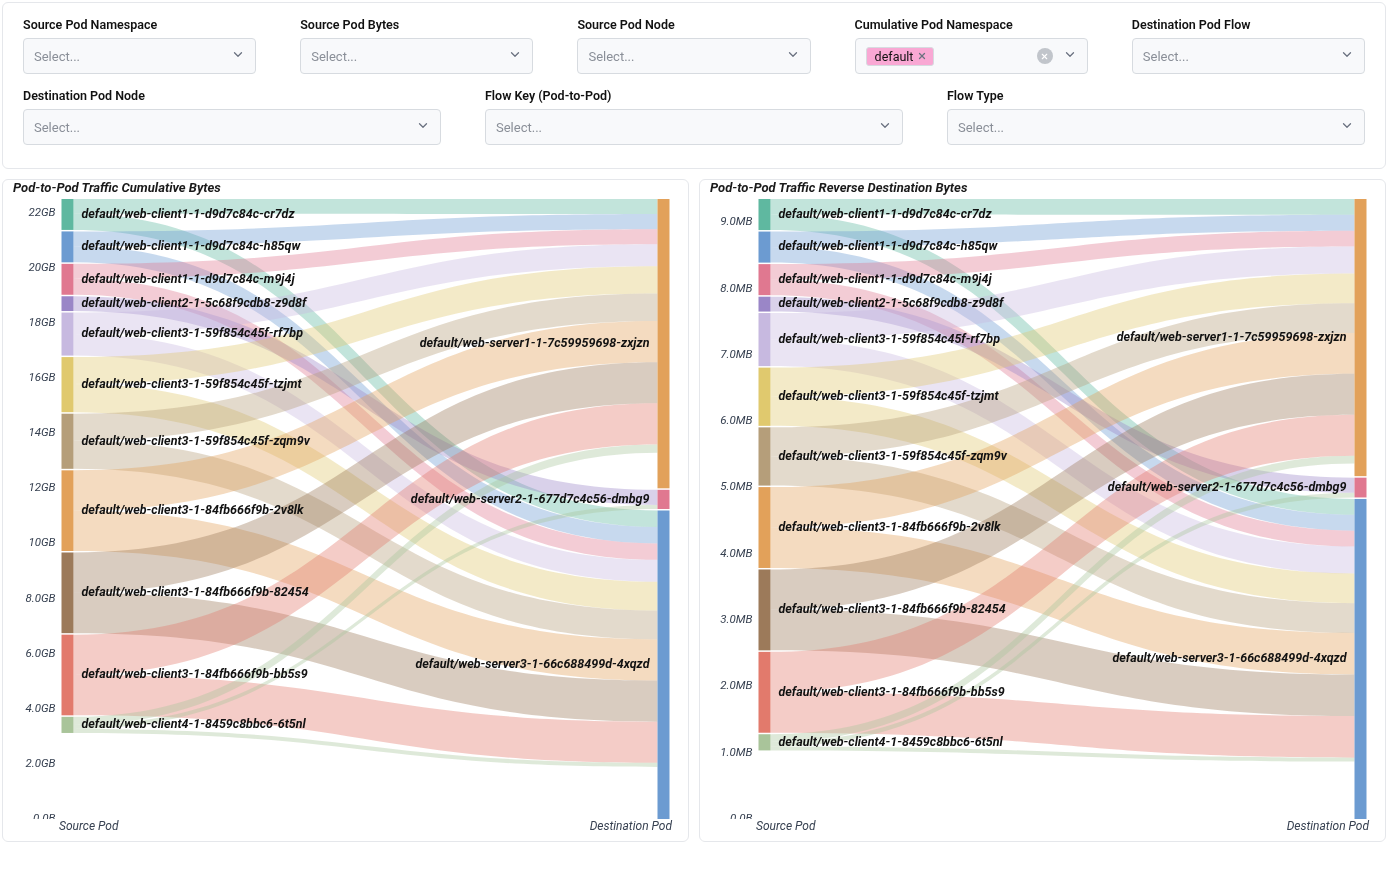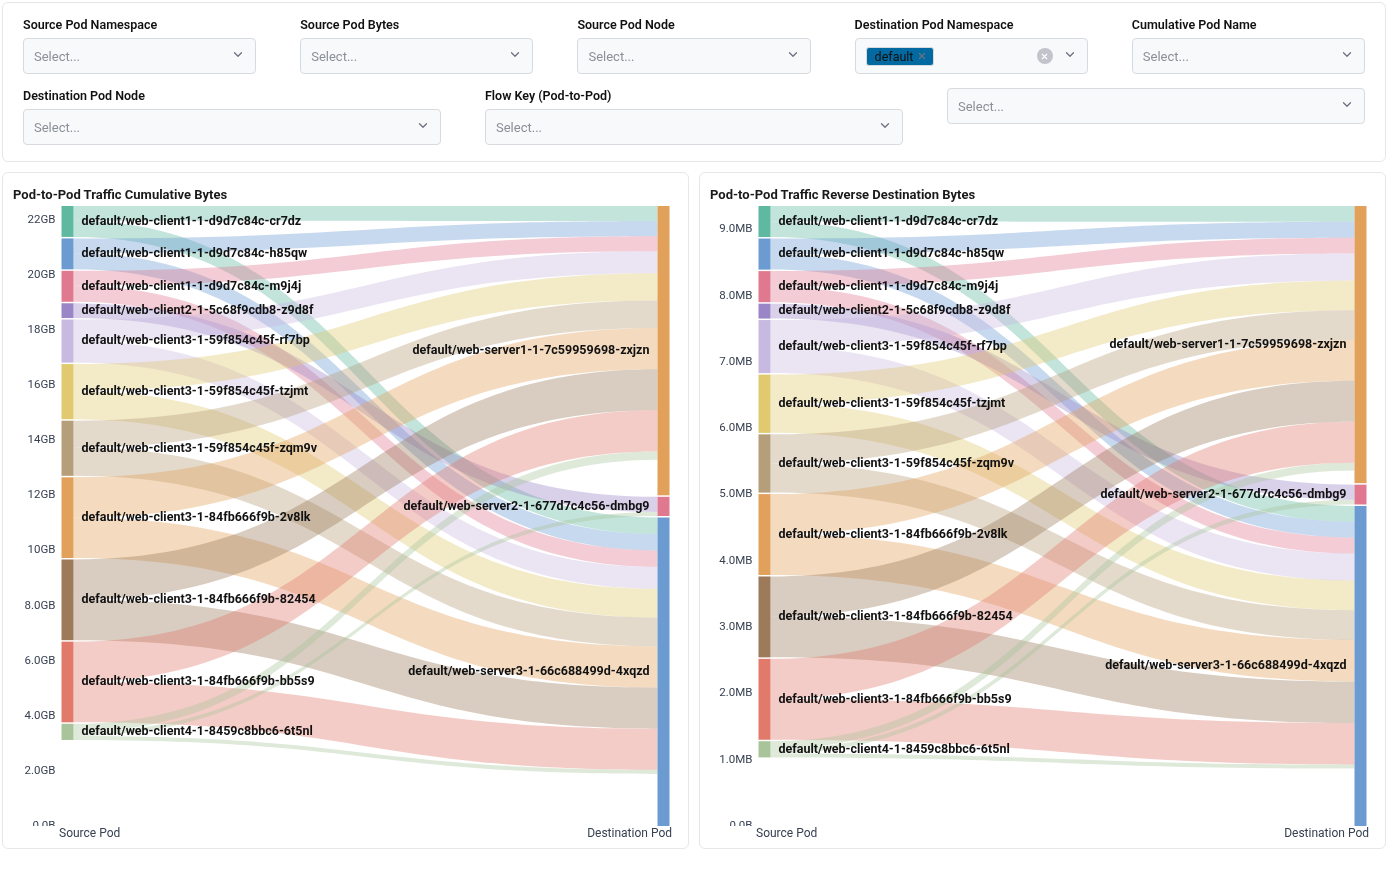--- a/index.html
+++ b/index.html
@@ -15,21 +15,21 @@
     border: 1px solid #e5e7eb;
     border-radius: 6px;
     margin: 2px 2px 10px 2px;
     padding: 14px 20px 16px 20px;
   }
   .filter-row {
     display: flex;
     gap: 44px;
     margin-bottom: 14px;
   }
-  .filter-row:last-child { margin-bottom: 0; }
+  .filter-row:last-child { margin-bottom: 7px; align-items: flex-end; }
   .filter-item { flex: 1; min-width: 0; }
   .filter-label {
     font-size: 12.5px;
     font-weight: 600;
     color: #111;
     margin-bottom: 6px;
   }
   .select {
     position: relative;
     border: 1px solid #d7dbe0;
@@ -46,21 +46,21 @@
     position: absolute;
     right: 10px;
     top: 50%;
     transform: translateY(-50%);
     pointer-events: none;
   }
   .chip {
     display: inline-flex;
     align-items: flex-end;
     gap: 4px;
-    background: #0369a1;
+    background: #f9a8d4;
     border: 1px solid #d7dbe0;
     border-radius: 3px;
     padding: 1px 6px 1px 8px;
     color: #111;
     font-size: 12.5px;
   }
   .chip-x {
     font-size: 11px;
     color: #6b7280;
     cursor: pointer;
@@ -80,22 +80,23 @@
 
   .panels {
     display: flex;
     gap: 10px;
     padding: 0 2px;
   }
   .panel {
     flex: 1;
     border: 1px solid #e5e7eb;
     border-radius: 6px;
-    padding: 14px 10px 4px 10px;
+    padding: 0 10px 4px 10px;
     min-width: 0;
+    font-style: italic;
   }
   .panel-title {
     font-size: 13px;
     font-weight: 700;
     margin-bottom: 4px;
   }
   .chart-wrap {
     position: relative;
   }
   .chart-svg { display: block; width: 100%; }
@@ -147,42 +148,42 @@
       <div class="filter-item">
         <div class="filter-label">Source Pod Node</div>
         <div class="select">
           <span>Select...</span>
           <span class="chevron"><svg width="14" height="14" viewBox="0 0 24 24" fill="none" stroke="#6b7280" stroke-width="2.2" stroke-linecap="round" stroke-linejoin="round">
               <polyline points="6 9 12 15 18 9"></polyline>
             </svg></span>
         </div>
       </div>
       <div class="filter-item">
-        <div class="filter-label">Destination Pod Namespace</div>
+        <div class="filter-label">Cumulative Pod Namespace</div>
         <div class="select">
           <span class="chip">
             <span>default</span>
             <span class="chip-x"><svg width="10" height="10" viewBox="0 0 24 24" fill="none" stroke="#6b7280" stroke-width="3" stroke-linecap="round">
                 <line x1="6" y1="6" x2="18" y2="18"></line>
                 <line x1="18" y1="6" x2="6" y2="18"></line>
               </svg></span>
           </span>
           <span class="clear-circle">
             <svg width="9" height="9" viewBox="0 0 24 24" fill="none" stroke="#fff" stroke-width="3" stroke-linecap="round">
               <line x1="6" y1="6" x2="18" y2="18"></line>
               <line x1="18" y1="6" x2="6" y2="18"></line>
             </svg>
           </span>
           <span class="chevron"><svg width="14" height="14" viewBox="0 0 24 24" fill="none" stroke="#6b7280" stroke-width="2.2" stroke-linecap="round" stroke-linejoin="round">
               <polyline points="6 9 12 15 18 9"></polyline>
             </svg></span>
         </div>
       </div>
       <div class="filter-item">
-        <div class="filter-label">Cumulative Pod Name</div>
+        <div class="filter-label">Destination Pod Flow</div>
         <div class="select">
           <span>Select...</span>
           <span class="chevron"><svg width="14" height="14" viewBox="0 0 24 24" fill="none" stroke="#6b7280" stroke-width="2.2" stroke-linecap="round" stroke-linejoin="round">
               <polyline points="6 9 12 15 18 9"></polyline>
             </svg></span>
         </div>
       </div>
     </div>
   <div class="filter-row" id="filter-row-2">
       <div class="filter-item">
@@ -197,20 +198,21 @@
       <div class="filter-item">
         <div class="filter-label">Flow Key (Pod-to-Pod)</div>
         <div class="select">
           <span>Select...</span>
           <span class="chevron"><svg width="14" height="14" viewBox="0 0 24 24" fill="none" stroke="#6b7280" stroke-width="2.2" stroke-linecap="round" stroke-linejoin="round">
               <polyline points="6 9 12 15 18 9"></polyline>
             </svg></span>
         </div>
       </div>
       <div class="filter-item">
+        <div class="filter-label">Flow Type</div>
         <div class="select">
           <span>Select...</span>
           <span class="chevron"><svg width="14" height="14" viewBox="0 0 24 24" fill="none" stroke="#6b7280" stroke-width="2.2" stroke-linecap="round" stroke-linejoin="round">
               <polyline points="6 9 12 15 18 9"></polyline>
             </svg></span>
         </div>
       </div>
     </div>
 </div>
 

